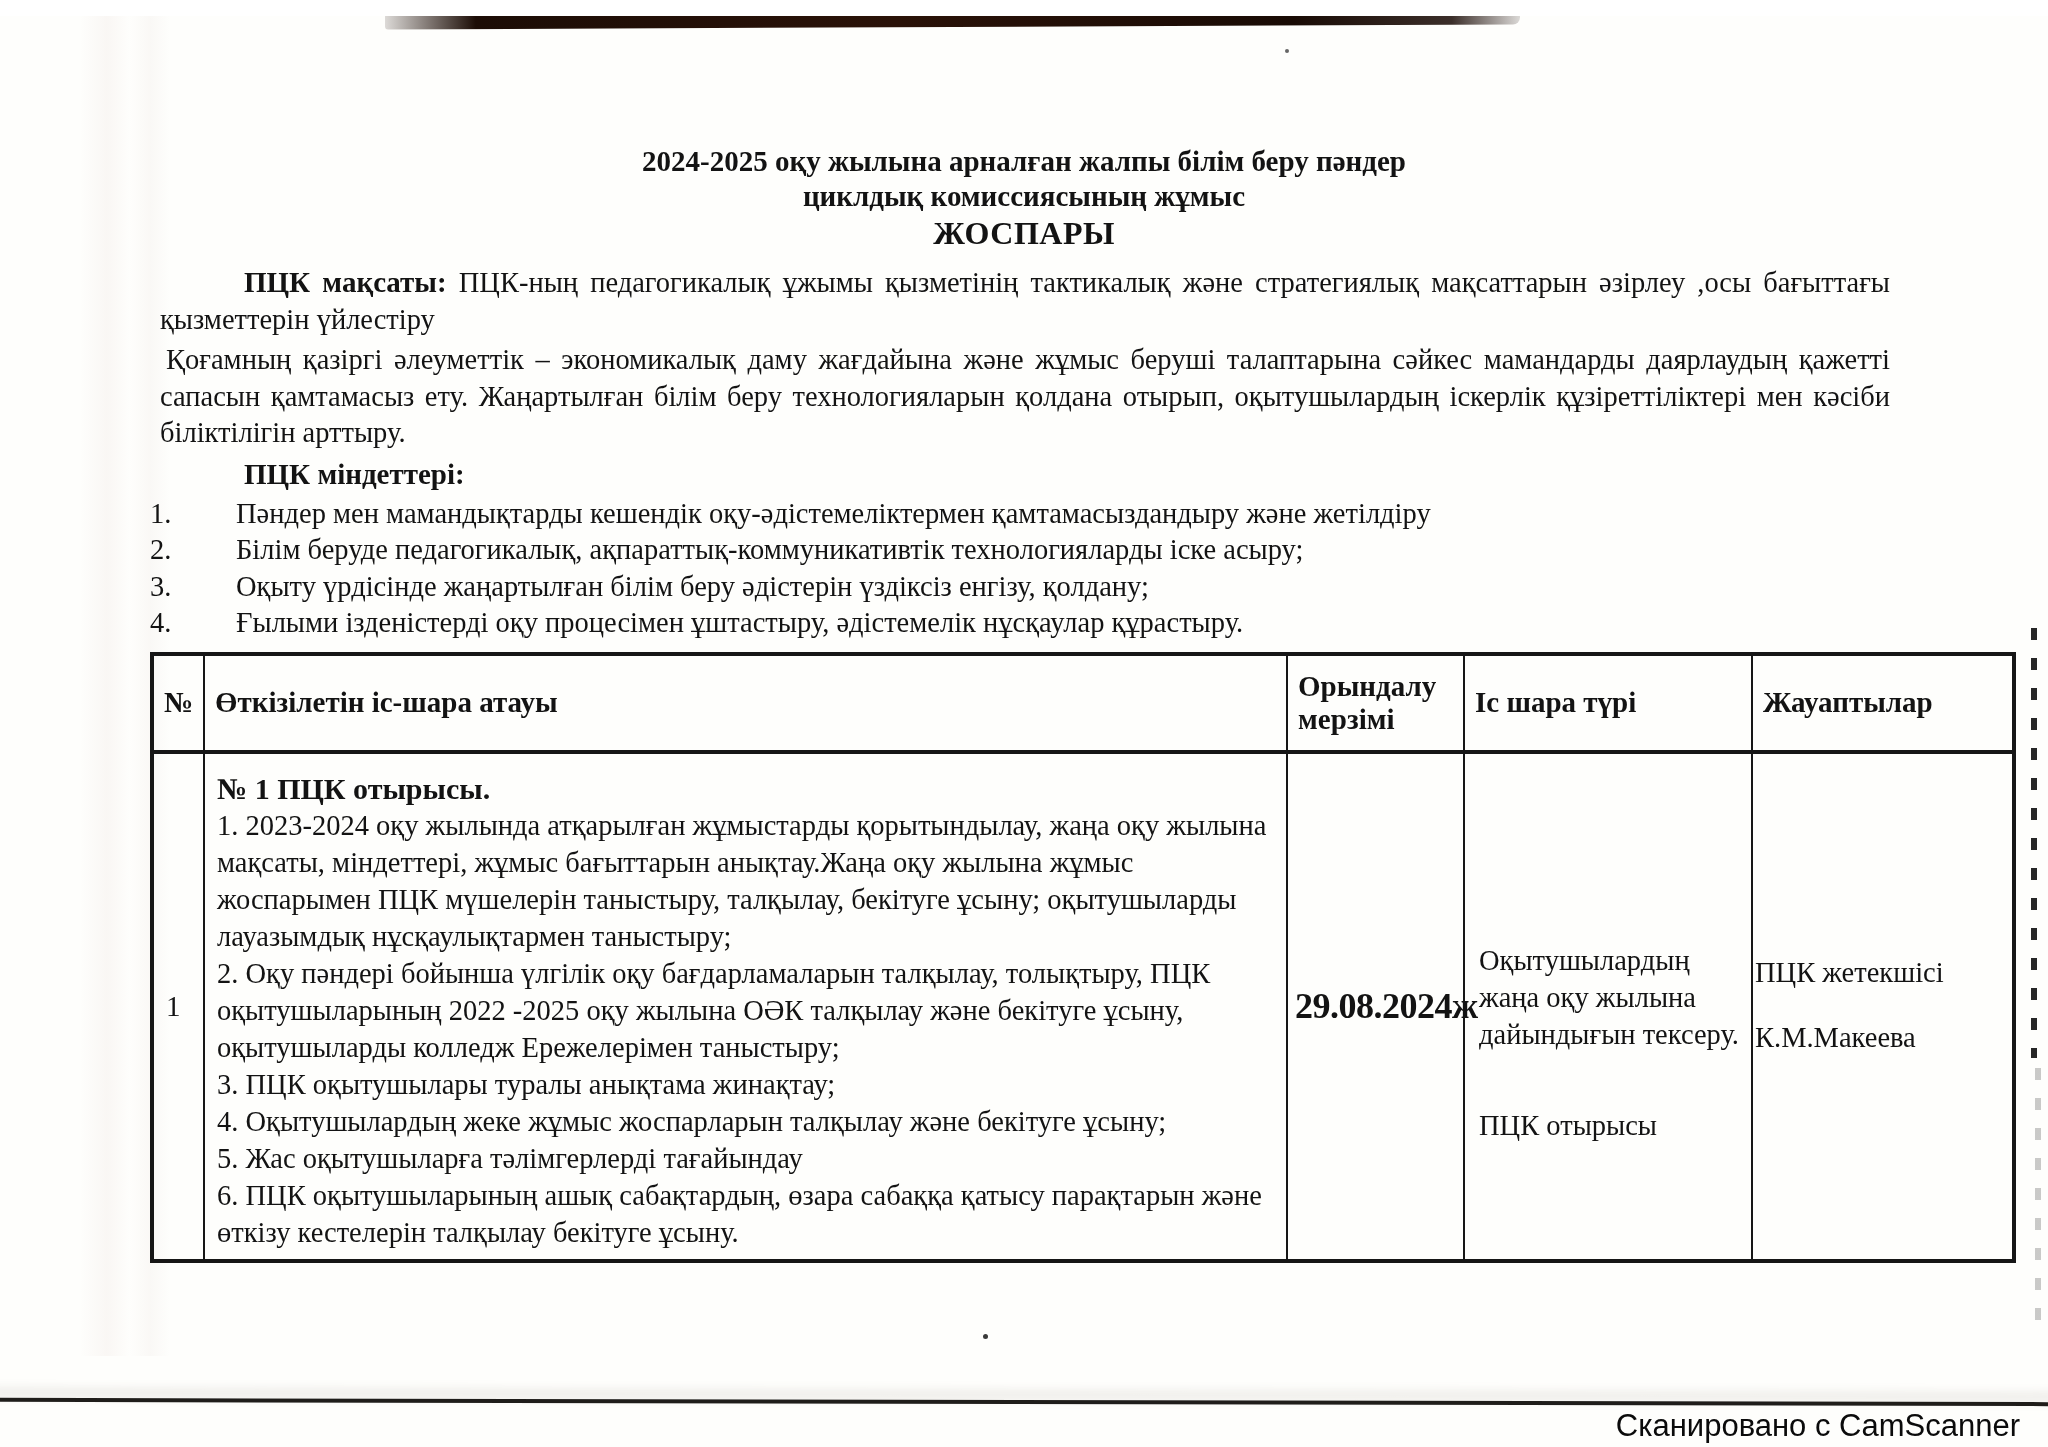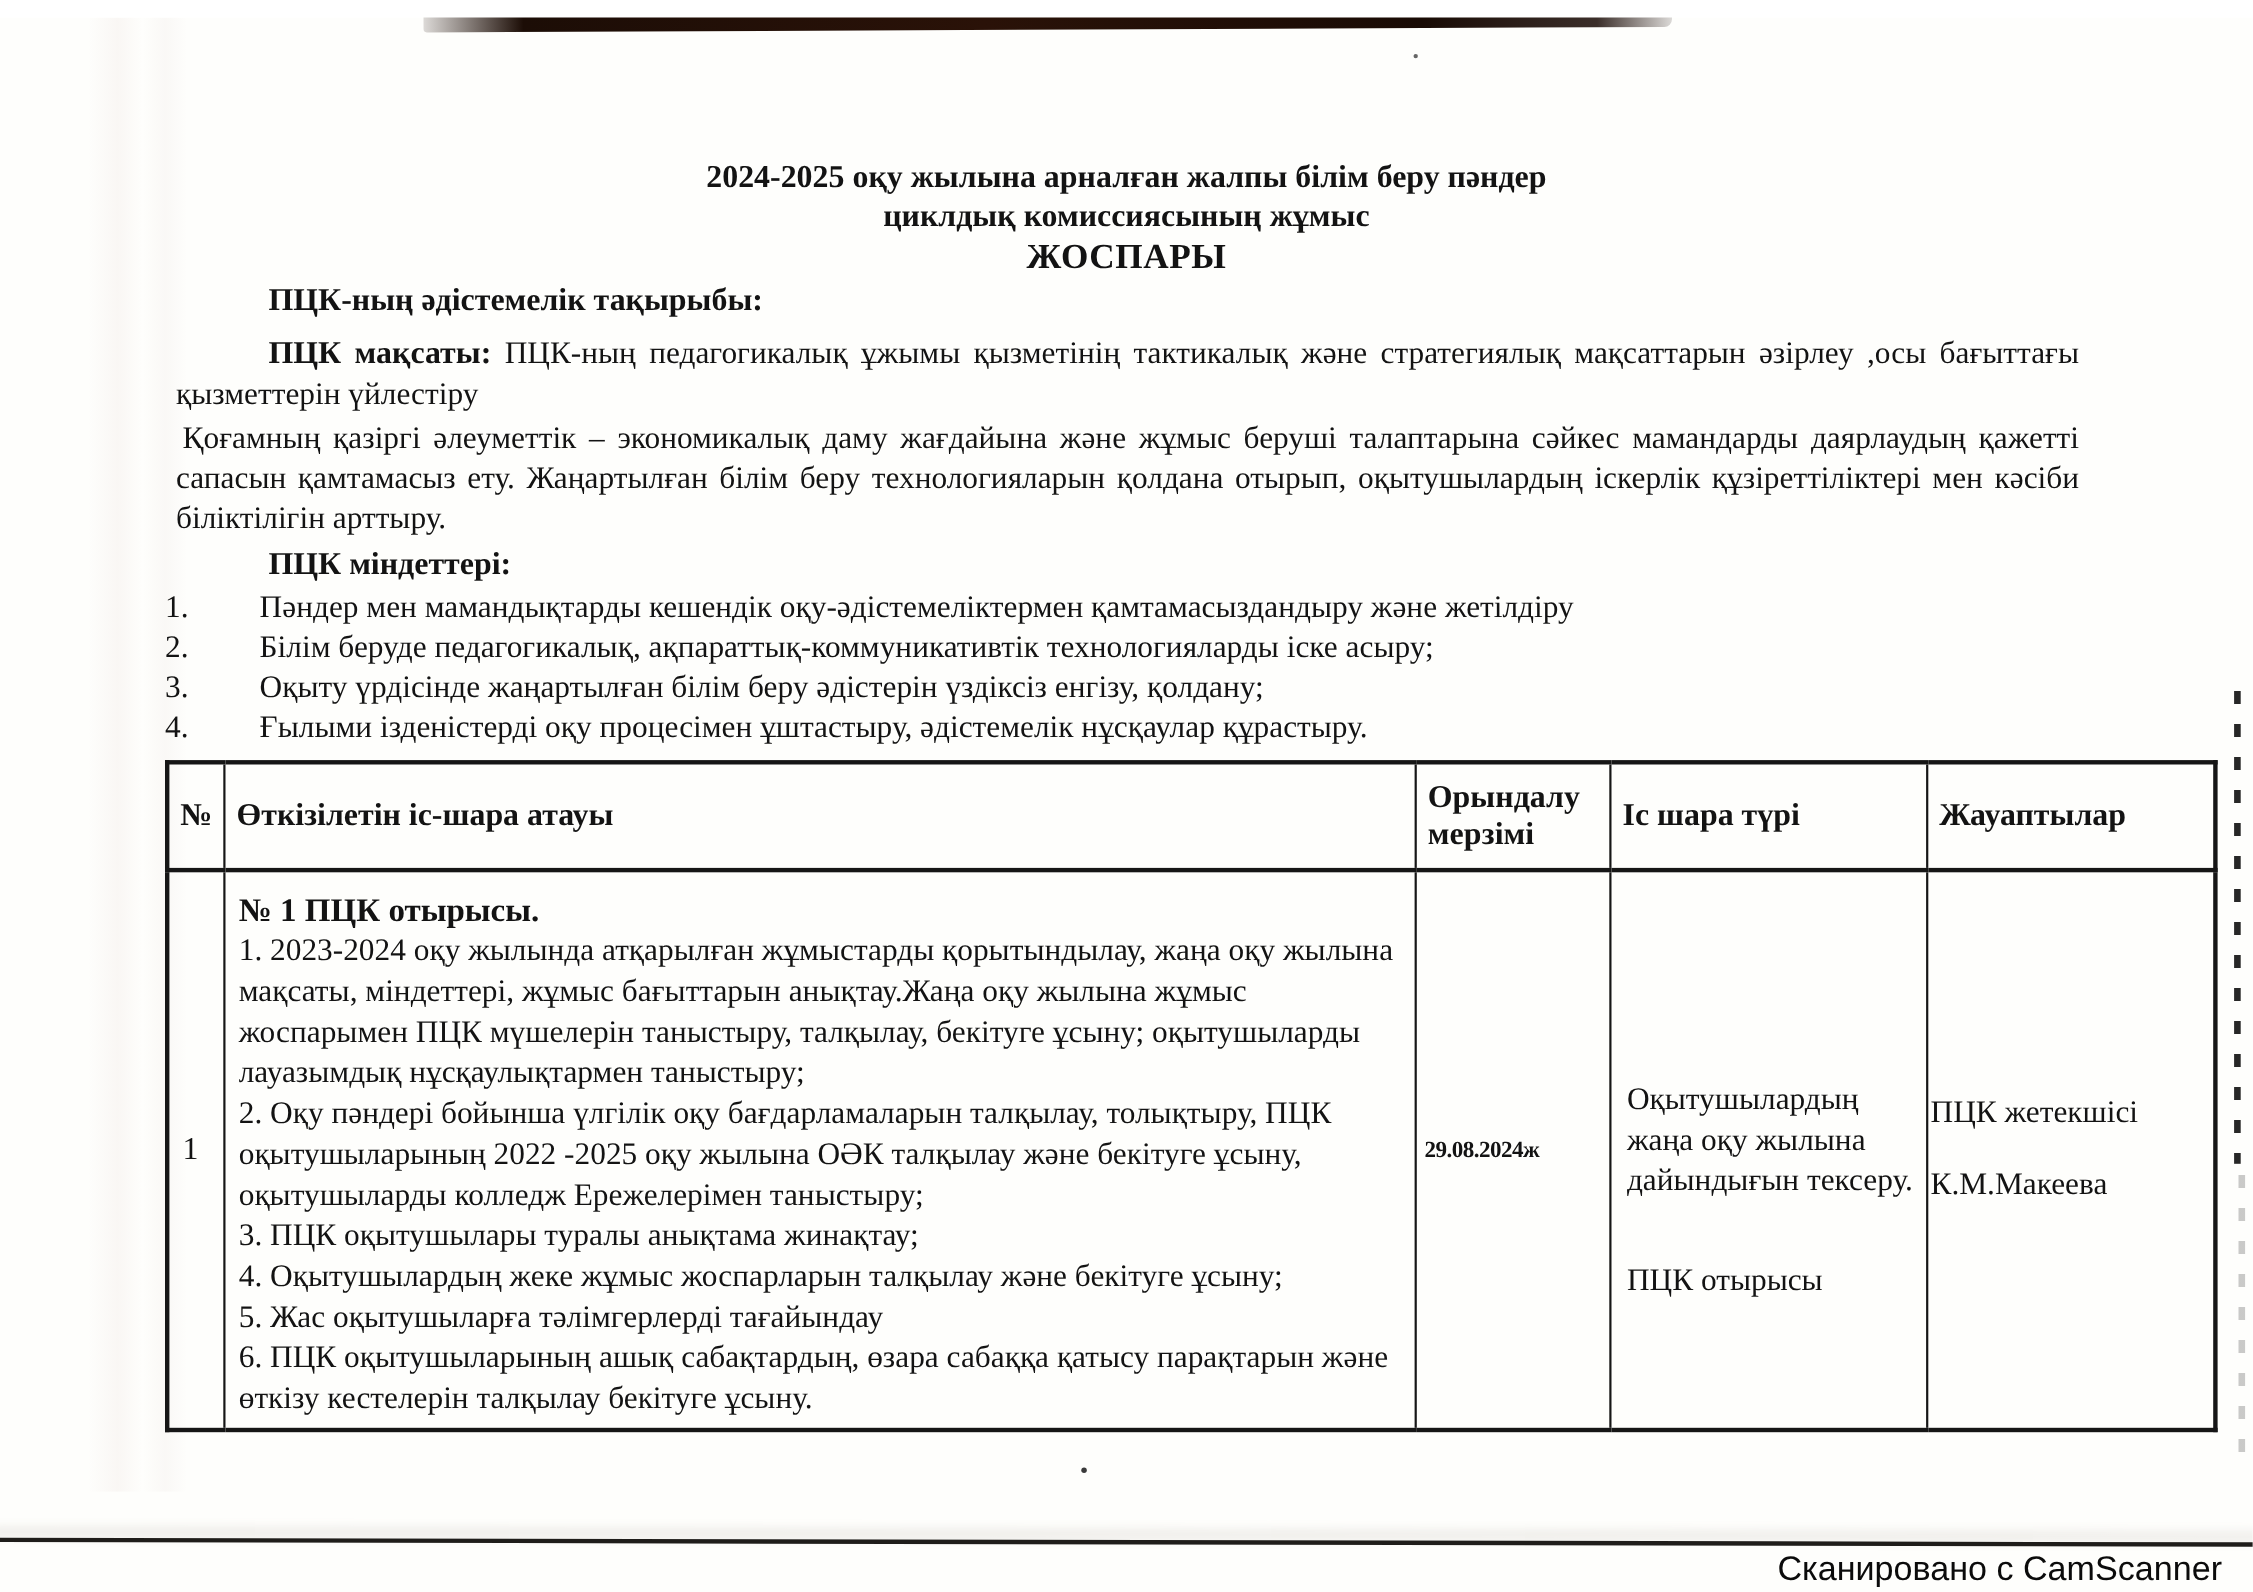--- a/index.html
+++ b/index.html
@@ -78,21 +78,21 @@
     vertical-align:middle;padding:8px 10px;height:78px;
   }
   table.plan th.col-num{padding:8px 4px;text-align:center;}
   table.plan th:first-child,table.plan td:first-child{border-left-width:4px;}
   table.plan th:last-child,table.plan td:last-child{border-right-width:4px;}
   table.plan tbody td{vertical-align:top;border-bottom-width:4px;}
   table.plan tbody tr{height:420px;}
   td.cell-num{vertical-align:middle !important;padding-left:12px;font-size:29px;}
   td.cell-activity{padding:16px 14px 8px 12px;line-height:37px;}
   .activity-title{font-weight:bold;font-size:30px;}
-  td.cell-date{vertical-align:middle !important;font-weight:bold;padding-left:7px;font-size:21px;letter-spacing:-.5px;}
+  td.cell-date{vertical-align:middle !important;font-weight:bold;padding-left:7px;font-size:36px;letter-spacing:-.5px;}
   td.cell-type{padding:188px 8px 0 14px;line-height:37px;}
   td.cell-type .second{margin-top:54px;}
   td.cell-resp{padding:200px 8px 0 2px;line-height:37px;}
   td.cell-resp .second{margin-top:28px;}
 </style>
 </head>
 <body>
 
 <div class="page">
 
@@ -100,21 +100,20 @@
   <div class="artifact-left-streak"></div>
 
   <div class="content">
 
     <div class="title-block">
       <div>2024-2025 оқу жылына арналған жалпы білім беру пәндер</div>
       <div>циклдық  комиссиясының жұмыс</div>
       <div class="title-line-big">ЖОСПАРЫ</div>
     </div>
 
-    <div class="sec-heading">ПЦК-ның әдістемелік тақырыбы:</div>
 
     <p class="para goal"><b>ПЦК мақсаты:</b><span> ПЦК-ның педагогикалық ұжымы қызметінің тактикалық және стратегиялық мақсаттарын әзірлеу ,осы бағыттағы қызметтерін үйлестіру</span></p>
 
     <p class="para method">Қоғамның қазіргі әлеуметтік – экономикалық даму жағдайына және жұмыс беруші талаптарына сәйкес мамандарды даярлаудың қажетті сапасын қамтамасыз ету. Жаңартылған білім беру технологияларын қолдана отырып, оқытушылардың іскерлік құзіреттіліктері мен кәсіби біліктілігін арттыру.</p>
 
     <div class="sec-heading tasks-heading">ПЦК міндеттері:</div>
 
     <div class="task-list">
       <div class="task">
         <span class="task-num">1.</span>

